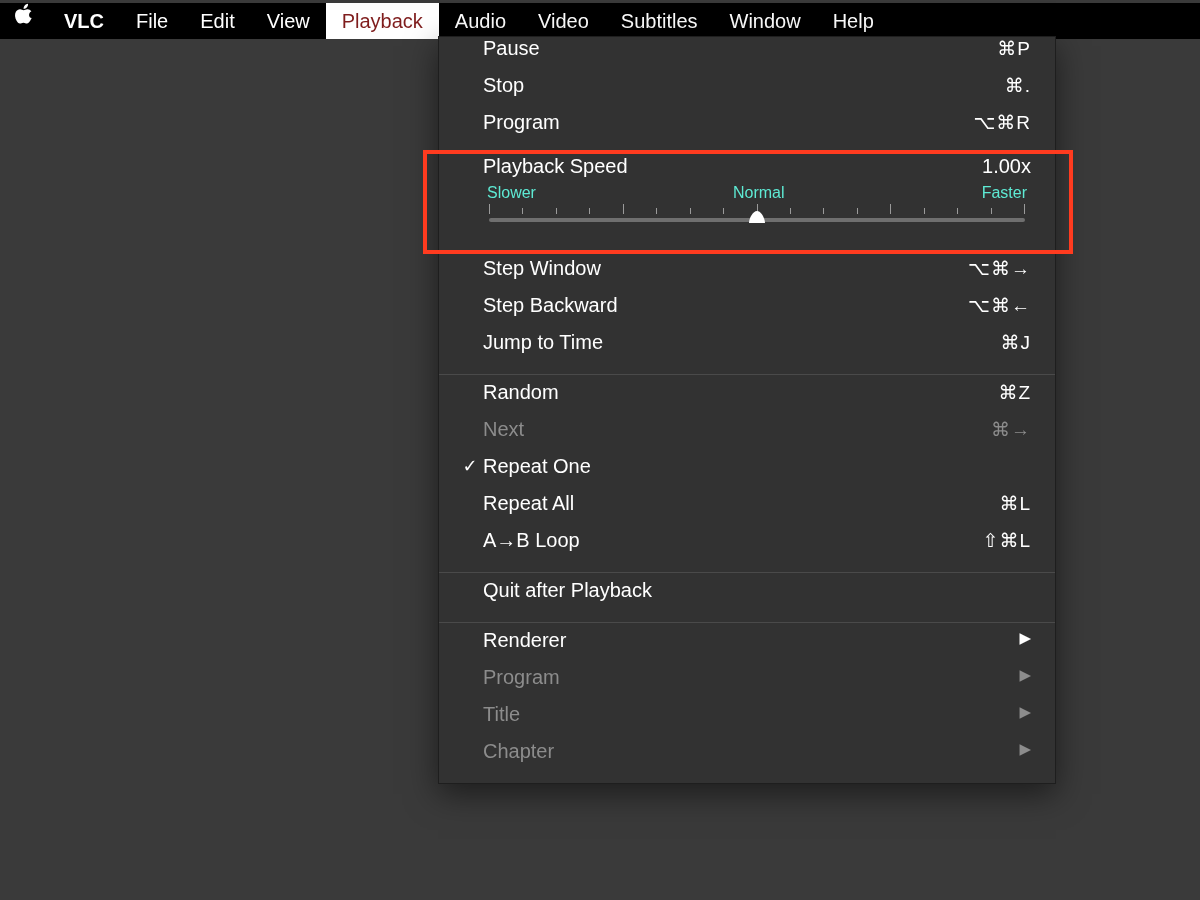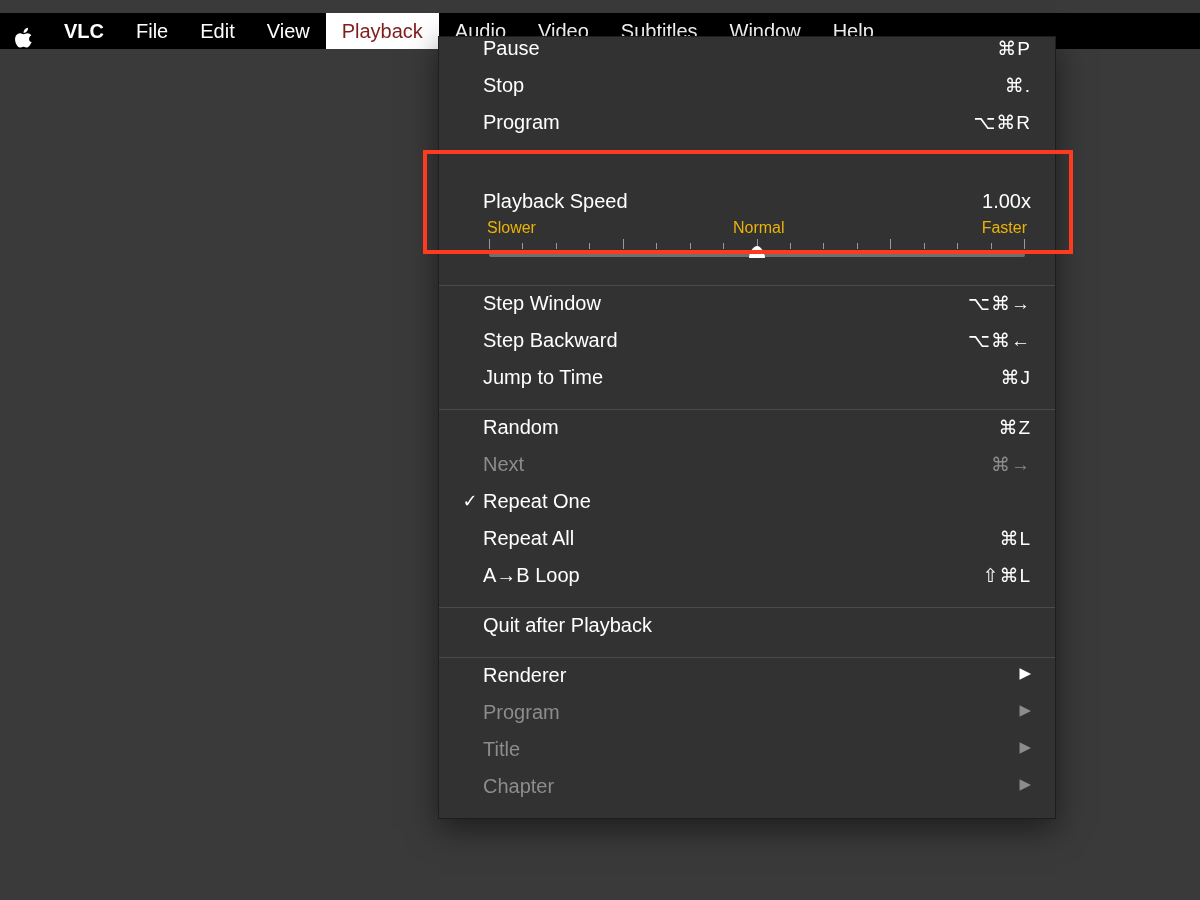--- a/index.html
+++ b/index.html
@@ -1,41 +1,41 @@
 <!DOCTYPE html>
 <html><head>
 <meta charset="utf-8">
 <style>
   html,body{margin:0;padding:0;width:1200px;height:900px;background:#3a3a3a;
             font-family:-apple-system,"Helvetica Neue",Helvetica,Arial,sans-serif;
             -webkit-font-smoothing:antialiased;overflow:hidden;}
   
-  .menubar{position:absolute;top:13px;left:0;right:0;height:36px;background:#000;
-           display:flex;align-items:flex-end;color:#fff;font-size:20px;}
+  .menubar{position:absolute;top:3px;left:0;right:0;height:36px;background:#000;
+           display:flex;align-items:flex-start;color:#fff;font-size:20px;}
   .apple{width:48px;display:flex;justify-content:center;align-items:center;}
   .apple svg{width:20px;height:22px;fill:#fff;}
   .mb-item{padding:0 16px;height:36px;line-height:36px;cursor:default;}
   .mb-app{font-weight:700;}
   .mb-item.active{background:#fff;color:#7f1d1d;}
   
   .dropdown{position:absolute;top:36px;left:438px;width:616px;background:#323232;
             color:#fff;font-size:20px;border:1px solid #1e1e1e;
             box-shadow:0 10px 30px rgba(0,0,0,.5);}
   .row{display:flex;align-items:flex-start;height:37px;padding:0 24px 0 18px;}
   .chk{width:26px;text-align:center;font-size:18px;}
   .lbl{flex:1;white-space:nowrap;}
   .sc{color:#fff;font-size:19px;letter-spacing:1px;}
   .row.dis .lbl,.row.dis .sc,.row.dis .arrow{color:#8c8c8c;}
   .sep{height:1px;background:#4a4a4a;margin:6px 0;}
   .arrow{color:#fff;font-size:15px;}
   
   .speed{padding:4px 24px 14px 44px;}
   .speed-head{display:flex;justify-content:space-between;font-size:20px;height:28px;
-              align-items:center;margin-top:35px;}
-  .speed-labels{display:flex;justify-content:space-between;font-size:16px;color:#eab308;
+              align-items:center;}
+  .speed-labels{display:flex;justify-content:space-between;font-size:16px;color:#5eead4;
                 margin-top:4px;padding:0 4px;}
   .slider{position:relative;height:26px;margin-top:2px;}
   .ticks{position:absolute;left:6px;right:6px;top:0;height:10px;display:flex;
          justify-content:space-between;}
   .ticks span{width:1px;background:#9a9a9a;}
   .ticks span.major{height:10px;}
   .ticks span.minor{height:6px;margin-top:4px;}
   .track{position:absolute;left:6px;right:6px;top:14px;height:4px;border-radius:2px;
          background:#6f6f6f;}
   .thumb{position:absolute;top:7px;left:50%;transform:translateX(-50%);}

